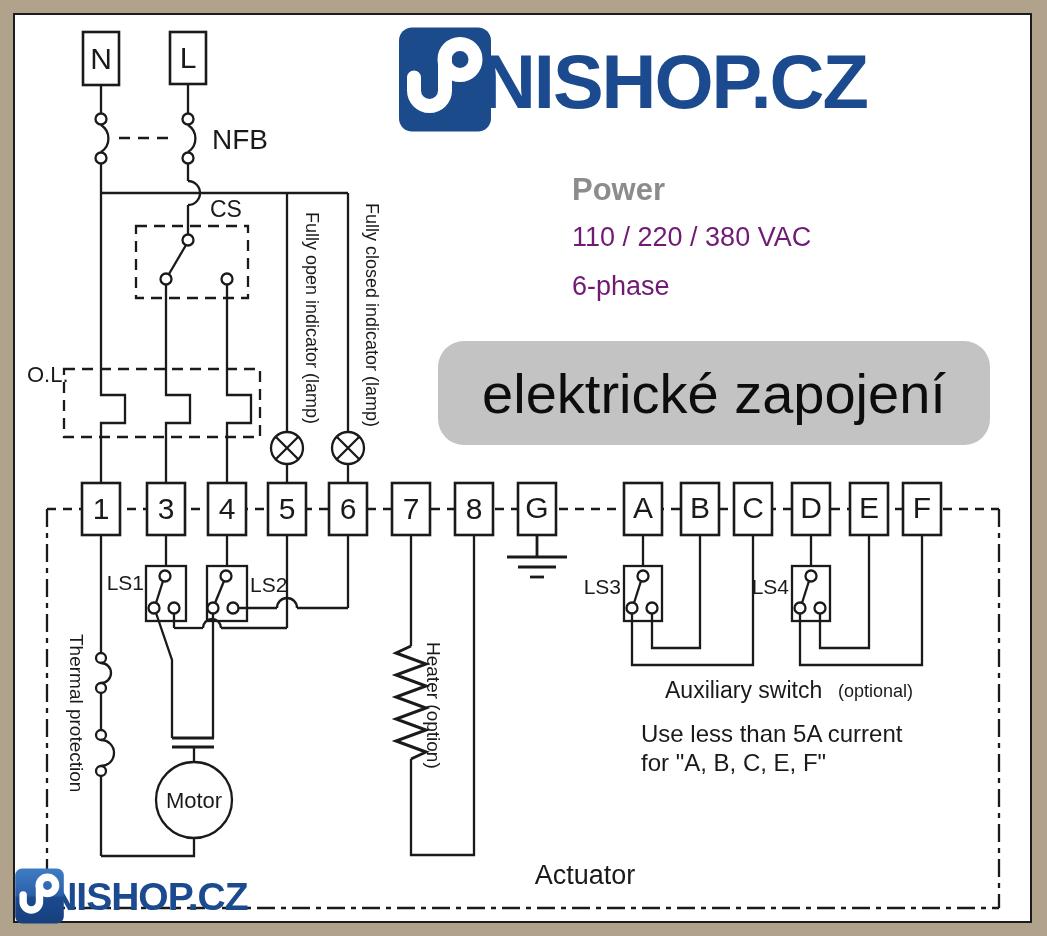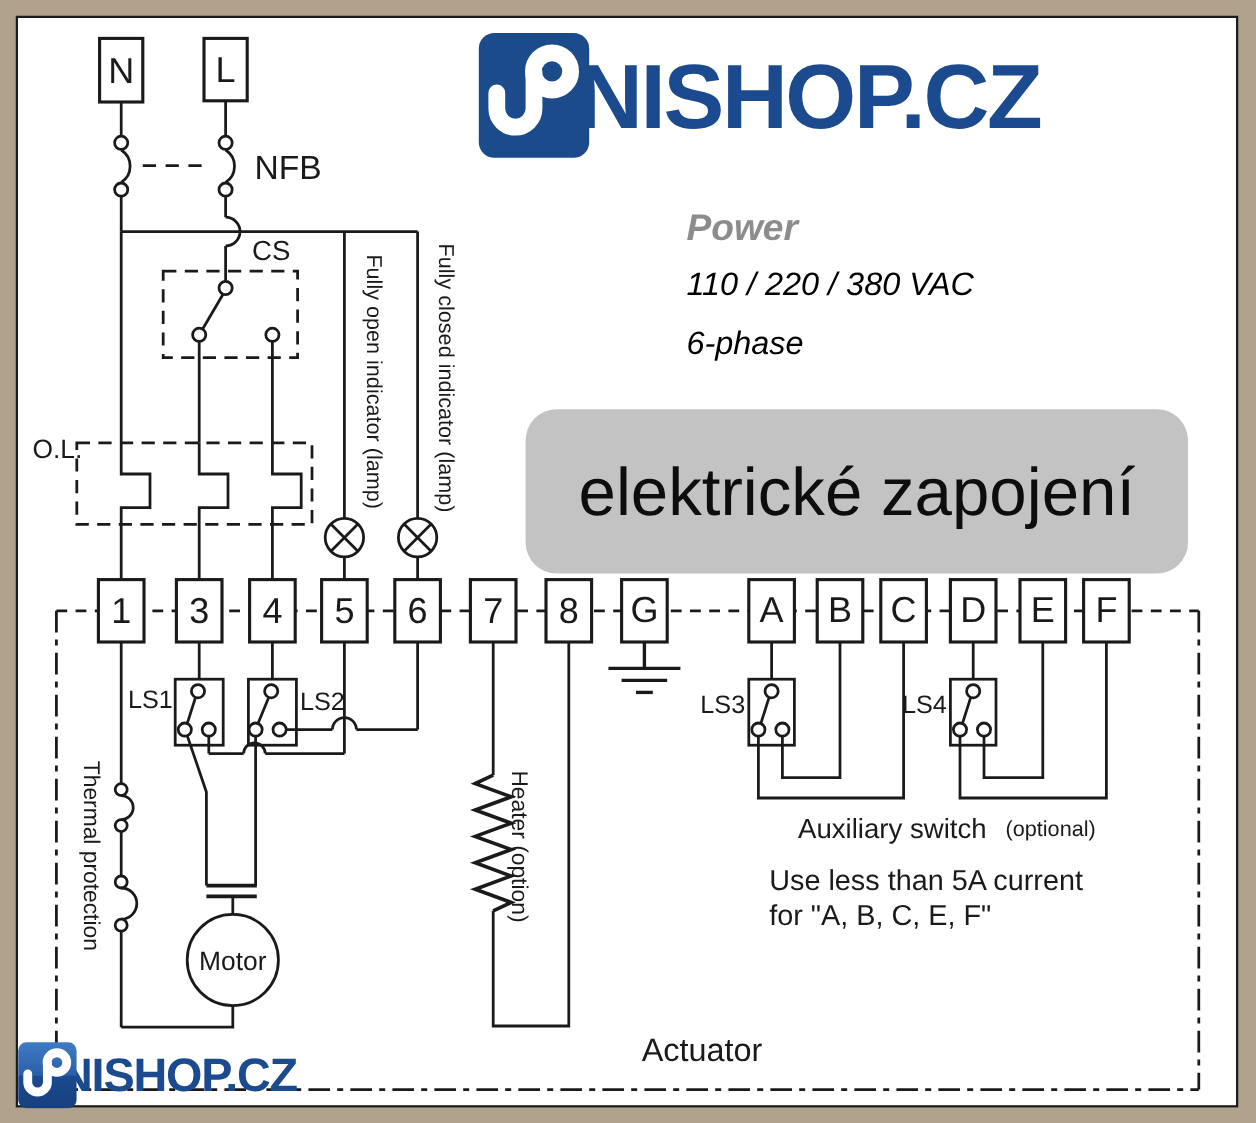--- a/index.html
+++ b/index.html
@@ -3,37 +3,37 @@
 <meta charset="utf-8">
 <style>
   html,body{margin:0;padding:0;background:#b1a38b;}
   .stage{position:relative;width:1047px;height:936px;overflow:hidden;
          font-family:"Liberation Sans",sans-serif;}
   .frame{position:absolute;inset:0;background:#b1a38b;}
   .paper{position:absolute;left:13px;top:13px;width:1015px;height:906px;
          background:#ffffff;border:2px solid #1c1c1c;}
   svg{position:absolute;left:0;top:0;}
   svg text{font-family:"Liberation Sans",sans-serif;fill:#1a1a1a;}
-  .badge{position:absolute;left:438px;top:341px;width:552px;height:137px;
+  .badge{position:absolute;left:438px;top:341px;width:552px;height:104px;
          background:#c3c3c3;border-radius:26px;display:flex;
          align-items:center;justify-content:center;}
   .badge span{font-size:56px;color:#0d0d0d;letter-spacing:0px;}
   .logo-top{position:absolute;left:398px;top:26px;height:110px;
             display:flex;align-items:center;}
   .logo-top .mark{width:94px;height:107px;}
   .logo-top .word{font-size:76px;font-weight:bold;color:#1b4a8f;
                   letter-spacing:-2px;margin-left:30px;}
   .logo-bottom{position:absolute;left:12px;top:868px;height:58px;
                display:flex;align-items:center;z-index:5;}
   .logo-bottom .mark{width:55px;height:56px;}
   .logo-bottom .word{font-size:39px;font-weight:bold;color:#1b4a8f;
                      letter-spacing:-1px;margin-left:10px;}
-  .power{position:absolute;left:572px;top:172px;font-style:italic;}
+  .power{position:absolute;left:572px;top:172px;}
   .power .ttl{font-size:31px;font-weight:bold;color:#8c8c8c;margin:0 0 14px 0;}
-  .power .val{font-size:27px;color:#000000;margin:0 0 18px 0;}
+  .power .val{font-size:27px;color:#701a75;margin:0 0 18px 0;}
 </style>
 </head>
 <body>
 
 <div class="stage">
   <div class="frame"></div>
   <div class="paper"></div>
 
   <svg width="1047" height="936" viewBox="0 0 1047 936">
     <g stroke="#1a1a1a" stroke-width="2.3" fill="none">

